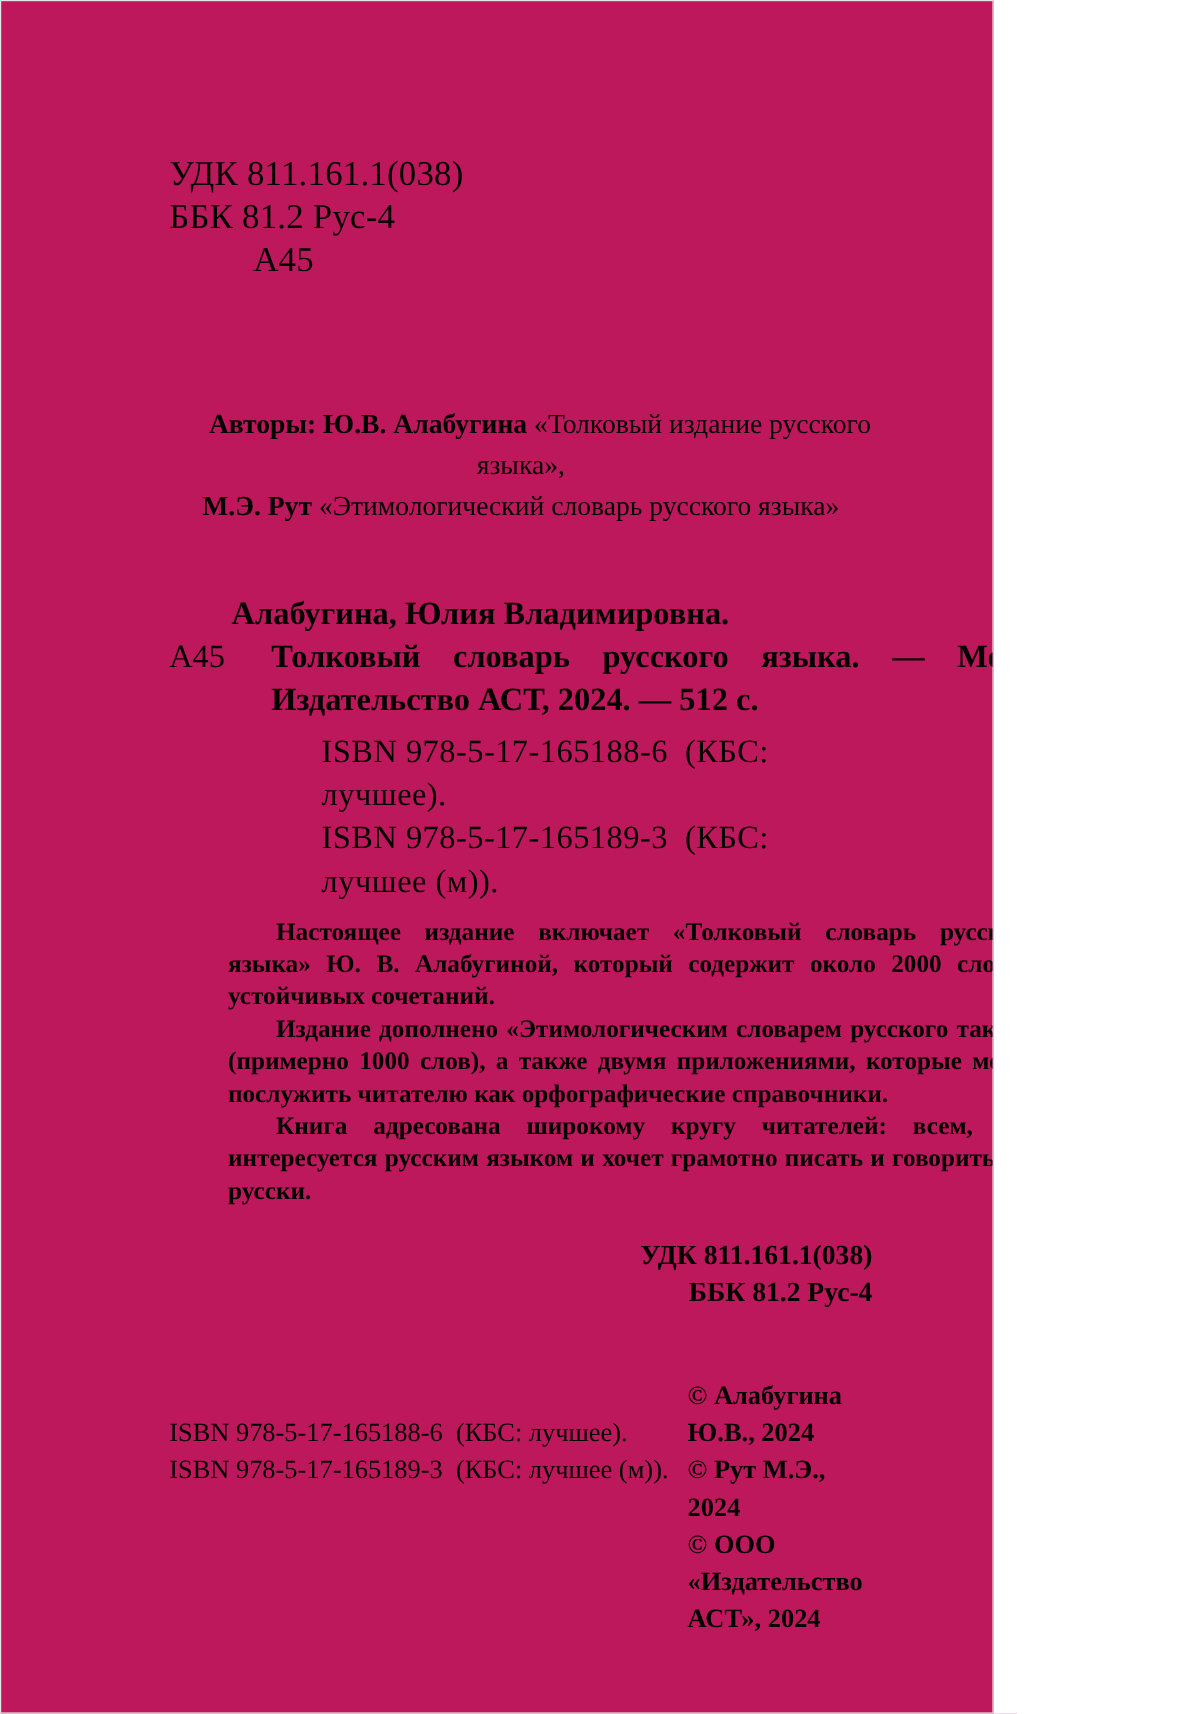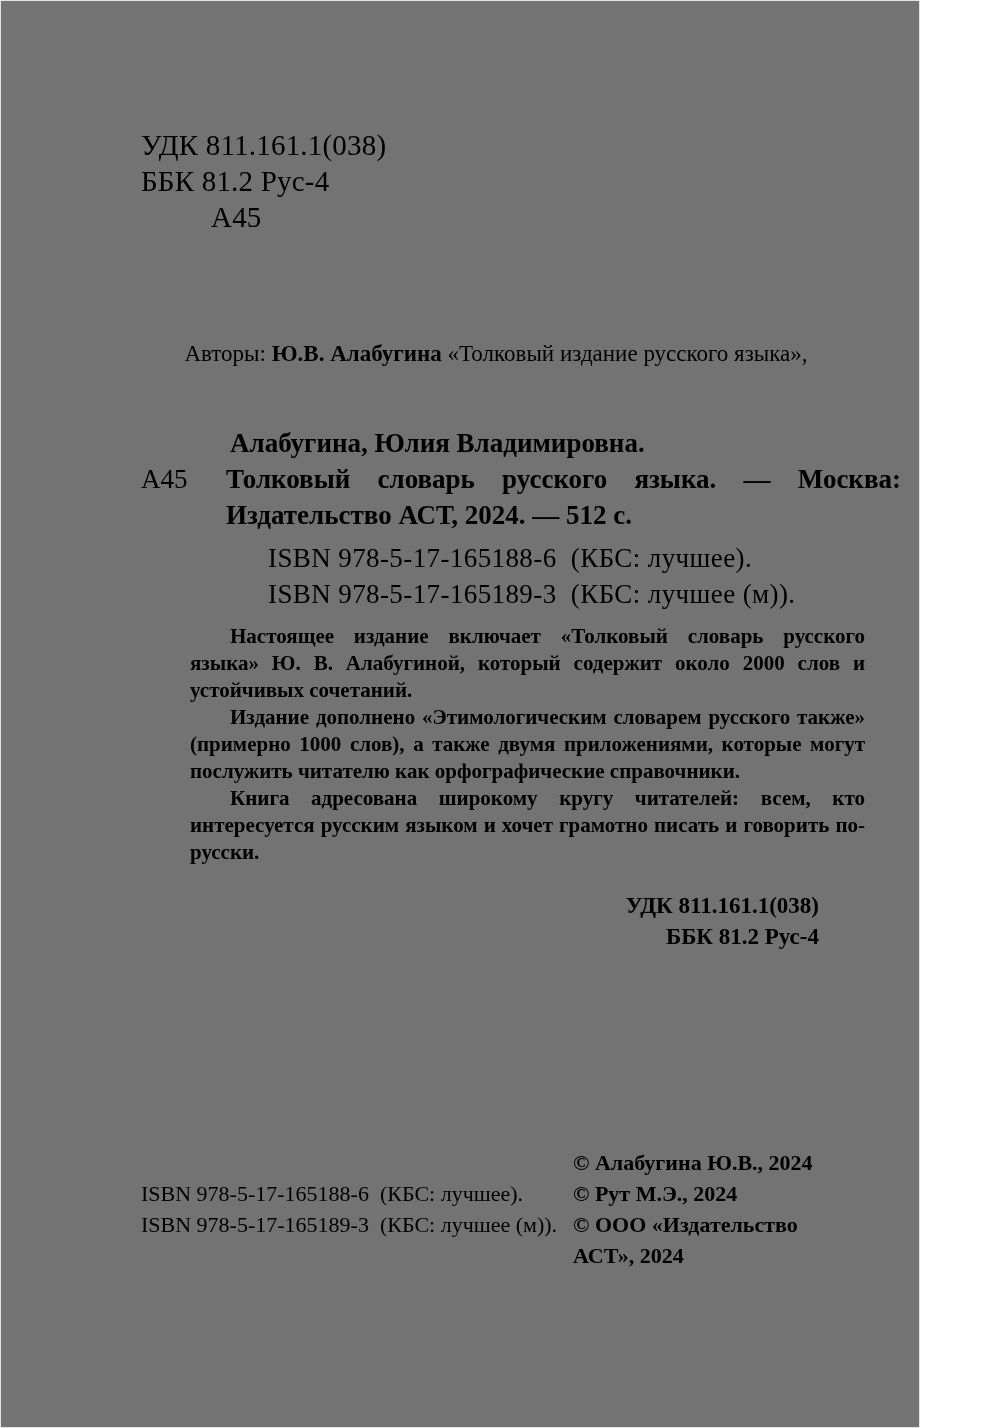--- a/index.html
+++ b/index.html
@@ -4,40 +4,40 @@
 <style>
   * { margin:0; padding:0; box-sizing:border-box; }
   html,body { background:#ffffff; }
   body {
     font-family:"Liberation Serif","DejaVu Serif",serif;
     color:#000;
     -webkit-font-smoothing:antialiased;
   }
   .page {
     position:relative;
-    width:920px;
+    width:828px;
     height:1428px;
-    background:#737373;
+    background:#be185d;
     border:1px solid #e4e4e4;
     padding:126px 100px 0 140px;
     overflow:hidden;
   }
-  .b  { font-weight:normal;margin-left:32px; }
+  .b  { font-weight:bold;margin-left:32px; }
   .bi { font-weight:bold; }
 
   
   .top-block { font-size:29px; line-height:36px; letter-spacing:0.2px; }
   .top-code  { padding-left:70px; }
 
   
   .authors { margin-top:102px; text-align:center; font-size:23px; line-height:34px; }
 
   
   .catalog { margin-top:54px; font-size:27px; line-height:36px; }
-  .cat-heading { margin-left:89px; font-weight:bold; }
+  .cat-heading { margin-left:52px; font-weight:bold; }
   .cat-desc-wrap { position:relative; }
   .cat-code { position:absolute; left:0; top:0; }
   .cat-desc { margin-left:85px; width:675px; text-align:justify;font-weight:bold; }
   .cat-isbn { margin-left:127px; white-space:pre-wrap; letter-spacing:0.4px; }
   .cat-isbn.first { margin-top:7px; }
 
   
   .annot {
     margin-left:49px;
     width:675px;
@@ -83,20 +83,24 @@
     <div>ББК 81.2 Рус-4</div>
     <div class="top-code">А45</div>
   </div>
 
   <div class="authors">
     <div>
       <span class="b">Авторы:</span>
       <span class="bi">Ю.В. Алабугина</span>
       <span>«Толковый издание русского языка»,</span>
     </div>
+    <div>
+      <span class="bi">М.Э. Рут</span>
+      <span>«Этимологический словарь русского языка»</span>
+    </div>
   </div>
 
   <div class="catalog">
     <p class="cat-heading">Алабугина, Юлия Владимировна.</p>
     <div class="cat-desc-wrap">
       <span class="cat-code">А45</span>
       <p class="cat-desc">Толковый словарь русского языка. — Москва: Издательство АСТ, 2024. — 512 с.</p>
     </div>
     <p class="cat-isbn first">ISBN 978-5-17-165188-6  (КБС: лучшее).</p>
     <p class="cat-isbn">ISBN 978-5-17-165189-3  (КБС: лучшее (м)).</p>

